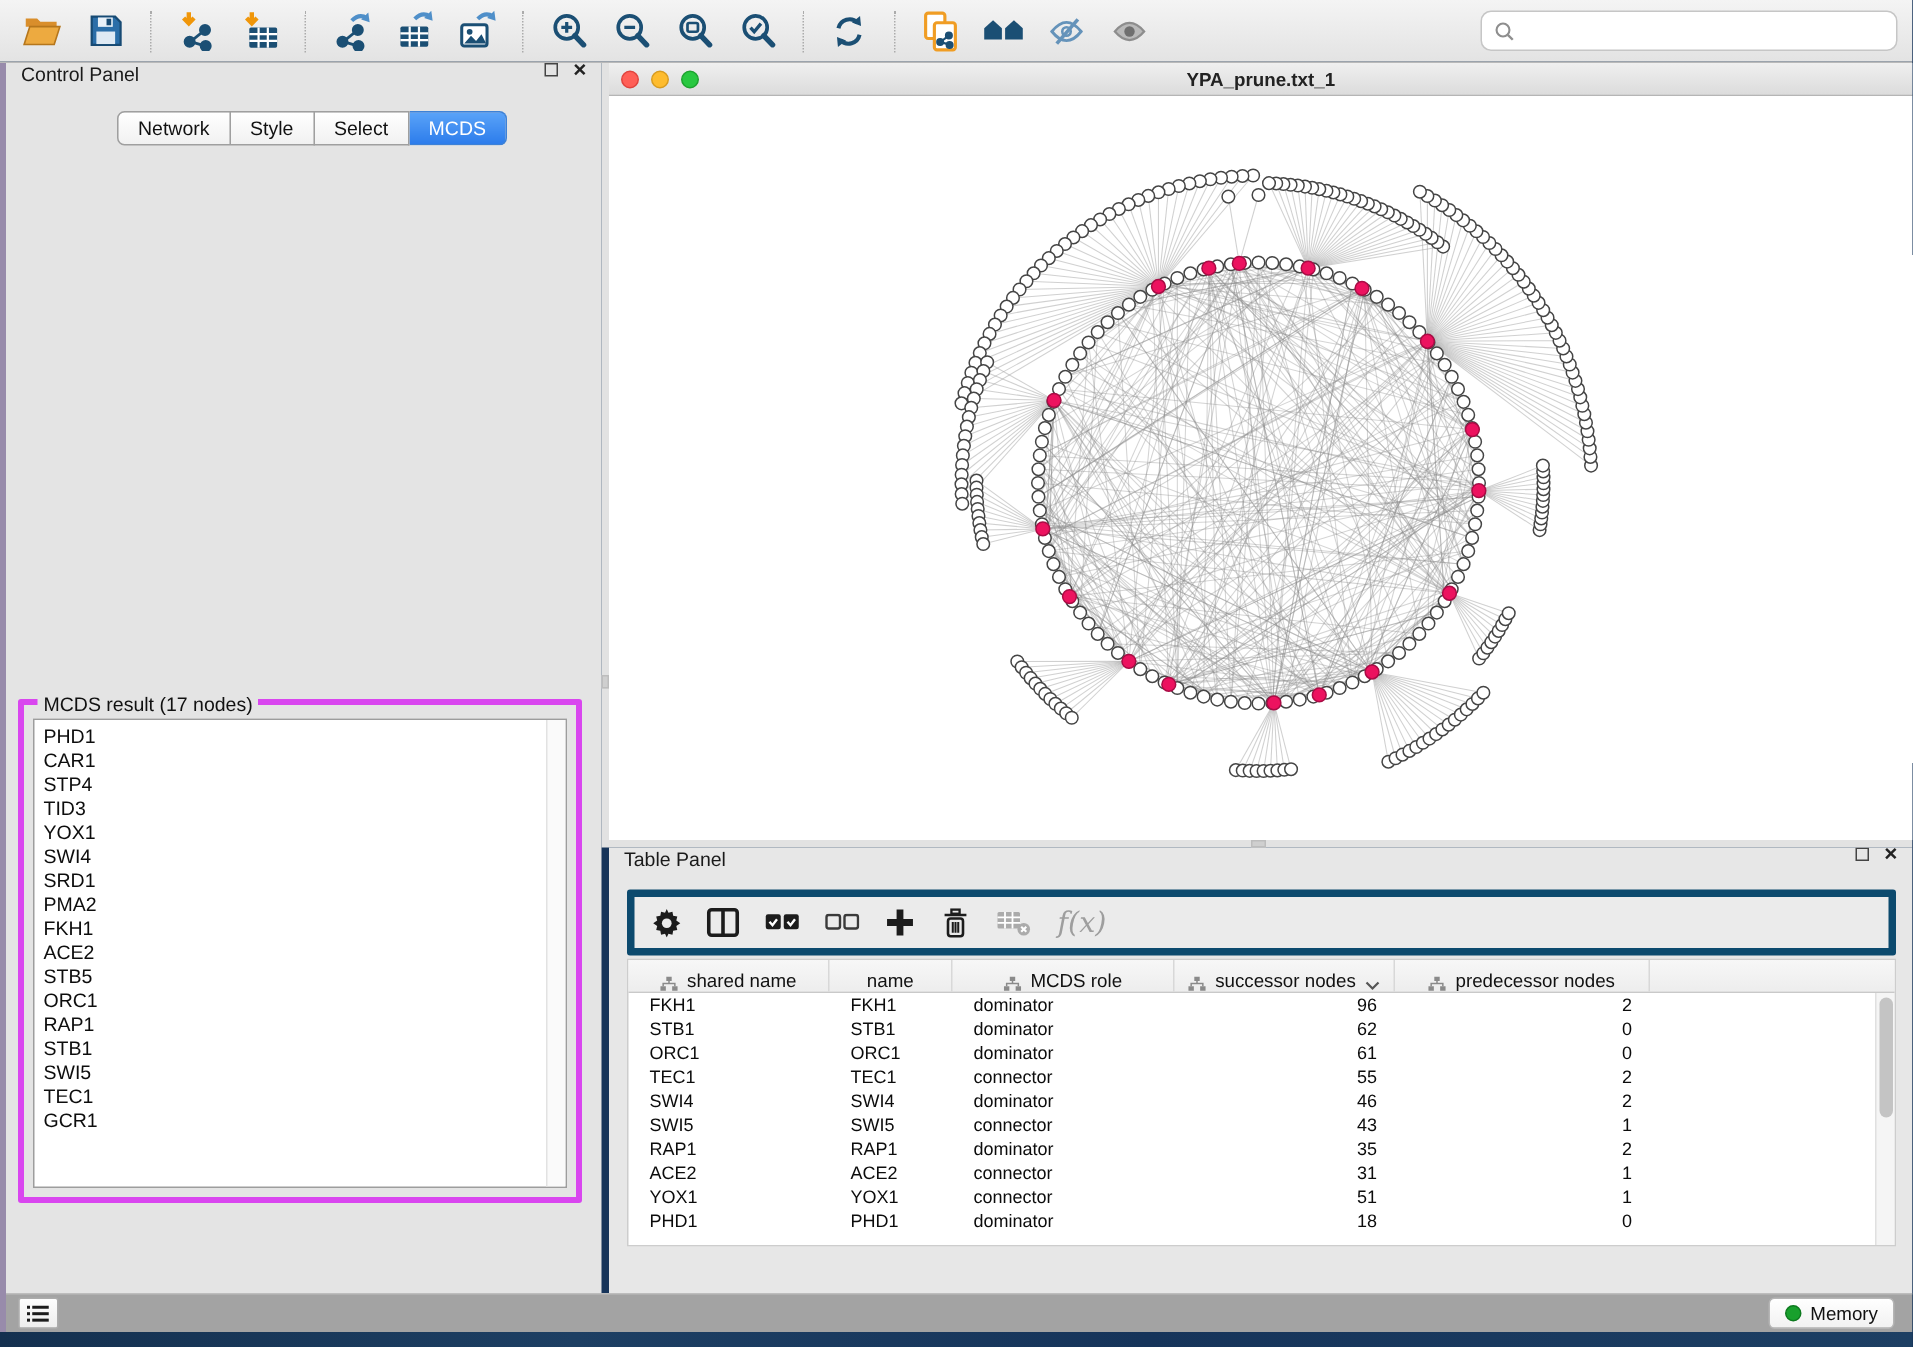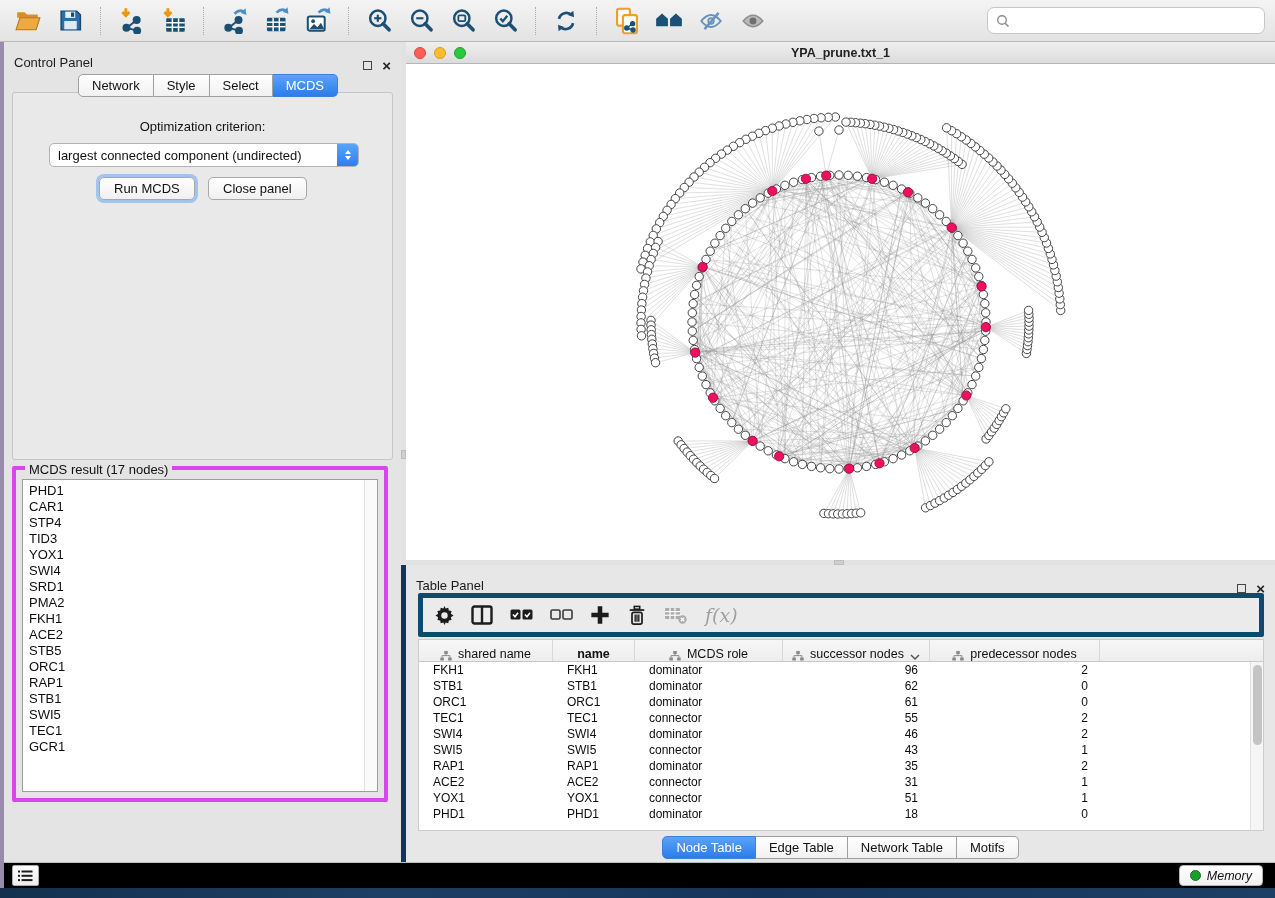--- a/index.html
+++ b/index.html
@@ -19,21 +19,21 @@
     display:flex; align-items:center; padding:0 8px; gap:5px; }
   #search-box input { border:none; outline:none; flex:1; font-size:13px; background:transparent; }
 
   
   #desktop-left { left:0; top:42px; width:4px; height:846px; background:#988bab; z-index:40; }
   #desktop-bottom { left:0; top:888px; width:1275px; height:10px;
     background:linear-gradient(90deg,#14304f,#1d3f63 30%,#16345a 60%,#1d3f63); z-index:40; }
 
   
   #control-panel { left:4px; top:42px; width:397px; height:820px; background:#e4e4e4; z-index:10; }
-  .panel-titlebar { height:28px; display:flex; align-items:flex-end; padding:0 10px; font-size:13px; color:#1a1a1a; }
+  .panel-titlebar { height:28px; display:flex; align-items:flex-start; padding:0 10px; font-size:13px; color:#1a1a1a; }
   .win-btns { margin-left:auto; display:flex; align-items:center; gap:10px; }
   .float-btn { width:9px; height:9px; border:1.5px solid #444; display:inline-block; }
   .close-btn { font-size:15px; font-weight:700; color:#222; line-height:9px; }
 
   .seg { display:inline-flex; }
   .seg .seg-btn { border:1px solid #9f9f9f; border-left:none; background:linear-gradient(#ffffff,#f1f1f1);
     padding:3px 13px; font-size:13px; color:#111; }
   .seg .seg-btn:first-child { border-left:1px solid #9f9f9f; border-radius:5px 0 0 5px; }
   .seg .seg-btn:last-child { border-radius:0 5px 5px 0; }
   .seg .seg-btn.active { background:linear-gradient(#5aa3f8,#2c7ceb); color:#fff; border-color:#3d81d6;text-align:center; }
@@ -81,34 +81,34 @@
   #table-panel { left:406px; top:565px; width:869px; height:297px; background:#e7e7e7; }
   #tp-toolbar { position:absolute; left:12px; top:28px; width:846px; height:44px; background:#ebebeb;
     border:5px solid #0c4a6e; border-radius:2px; display:flex; align-items:center; padding:0 12px; gap:17px; }
   .tp-icon { display:flex; align-items:center; justify-content:center; }
   #fx-label { font-family:"DejaVu Serif","Liberation Serif",serif; font-style:italic; font-size:19px; color:#9e9e9e; }
 
   #node-table { position:absolute; left:12px; top:74px; width:846px; height:192px; background:#fff; border:1px solid #cdcdcd; }
   #nt-header { display:flex; height:22px; background:linear-gradient(#f7f7f7,#ededed); border-bottom:1px solid #c9c9c9; }
   .hcell { display:flex; align-items:flex-end; justify-content:center; gap:6px; font-size:12.5px; color:#111;
     border-right:1px solid #d8d8d8; }
-  .hcell:nth-child(1){width:134px;} .hcell:nth-child(2){width:82px;font-weight:bold;} .hcell:nth-child(3){width:148px;}
+  .hcell:nth-child(1){width:134px;} .hcell:nth-child(2){width:82px;} .hcell:nth-child(3){width:148px;}
   .hcell:nth-child(4){width:147px;} .hcell:nth-child(5){width:170px;} .hcell:nth-child(6){flex:1; border-right:none;}
   #nt-body { position:relative; height:168px; overflow:hidden; }
   .trow { display:flex; height:16px; }
   .trow .c { font-size:12px; color:#0c0c0c; line-height:16px; padding:0 14px; white-space:nowrap; }
   .trow .c1{width:134px;} .trow .c2{width:82px;} .trow .c3{width:148px;}
   .trow .c4{width:147px; text-align:right; padding-right:12px;} .trow .c5{width:170px; text-align:right; padding-right:12px;}
   #nt-scroll { position:absolute; right:0; top:0; bottom:0; width:13px; background:#f5f5f5; border-left:1px solid #e0e0e0; }
   #nt-thumb { position:absolute; right:1.5px; top:3px; width:9px; height:80px; background:#c4c4c4; border-radius:5px; }
   #tp-tabs { position:absolute; left:0; right:0; top:271px; display:flex; justify-content:center; }
 
   
-  #status-bar { left:0; top:862px; width:1275px; height:26px; background:#000000; border-top:1px solid #bdbdbd; z-index:35;
-    display:flex; align-items:center; padding:0 12px;font-style:italic; }
+  #status-bar { left:0; top:862px; width:1275px; height:26px; background:#a3a3a3; border-top:1px solid #bdbdbd; z-index:35;
+    display:flex; align-items:center; padding:0 12px; }
   #task-list-btn { width:27px; height:21px; border:1px solid #ababab; background:linear-gradient(#fdfdfd,#eee);
     border-radius:2px; display:flex; align-items:center; justify-content:center; }
   #memory-btn { margin-left:auto; height:21px; border:1px solid #b5b5b5; border-radius:4px;
     background:linear-gradient(#ffffff,#f1f1f1); display:flex; align-items:center; gap:6px; padding:0 10px; font-size:12.5px; color:#111; }
   #memory-dot { width:11px; height:11px; border-radius:50%; background:#18a02d; border:1px solid #0d7a1f; }
 </style>
 </head>
 <body>
 
 <div id="toolbar" class="abs">
@@ -283,32 +283,20 @@
     <span class="win-btns">
       <span class="float-btn"></span>
       <span class="close-btn">×</span>
     </span>
   </div>
   <div id="cp-tabs" class="seg">
     <button class="seg-btn">Network</button>
     <button class="seg-btn">Style</button>
     <button class="seg-btn">Select</button>
     <button class="seg-btn active">MCDS</button>
-  </div>
-  <div id="cp-content">
-    <div id="criterion-label">Optimization criterion:</div>
-    <div id="criterion-select">
-      <span class="sel-text">largest connected component (undirected)</span>
-      <span class="spinner">
-        <span class="chev up"></span>
-          <span class="chev down"></span>
-      </span>
-    </div>
-    <button class="push-btn" id="run-btn">Run MCDS</button>
-    <button class="push-btn" id="close-panel-btn">Close panel</button>
   </div>
   <div id="result-group">
     <span id="result-title">MCDS result (17 nodes)</span>
     <div id="result-list">
       <div id="result-items">
           <div>PHD1</div>
           <div>CAR1</div>
           <div>STP4</div>
           <div>TID3</div>
           <div>YOX1</div>
@@ -1417,28 +1405,20 @@
             <div class="c c4">18</div>
             <div class="c c5">0</div>
           </div>
         </div>
       <div id="nt-scroll">
           <div id="nt-thumb"></div>
         </div>
     </div>
   </div>
 
-  <div id="tp-tabs">
-    <span class="seg">
-      <button class="seg-btn active">Node Table</button>
-      <button class="seg-btn">Edge Table</button>
-      <button class="seg-btn">Network Table</button>
-      <button class="seg-btn">Motifs</button>
-    </span>
-  </div>
 </div>
 
 <div id="status-bar" class="abs">
   <span id="task-list-btn">
     <svg width="15" height="12" viewBox="0 0 15 12">
       <g fill="#1c1c1c">
           <rect x="0" y="0.5" width="2" height="2"></rect>
           <rect x="3.5" y="0.5" width="11" height="2"></rect>
       <rect x="0" y="4.8" width="2" height="2"></rect>
           <rect x="3.5" y="4.8" width="11" height="2"></rect>

